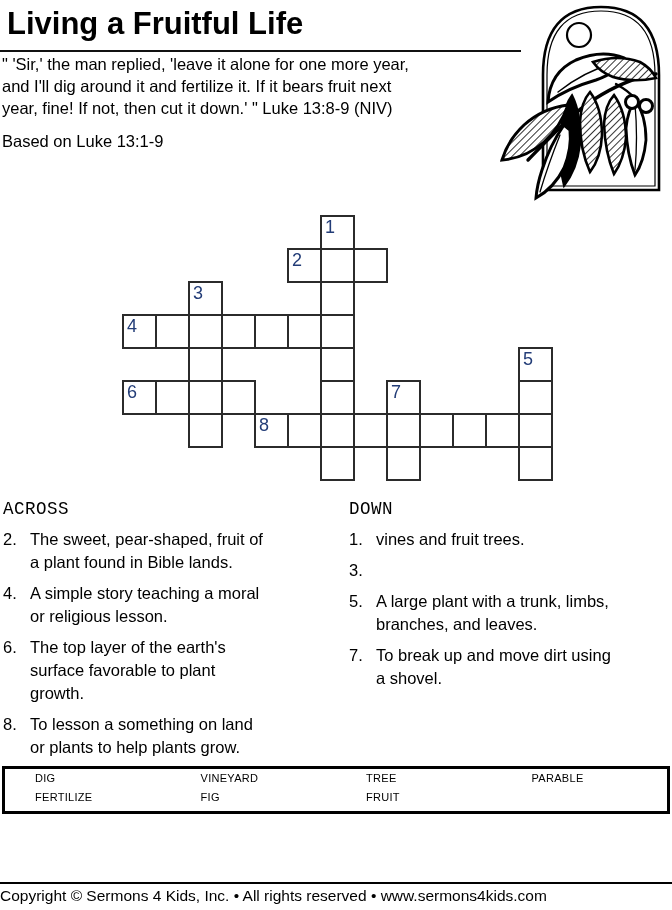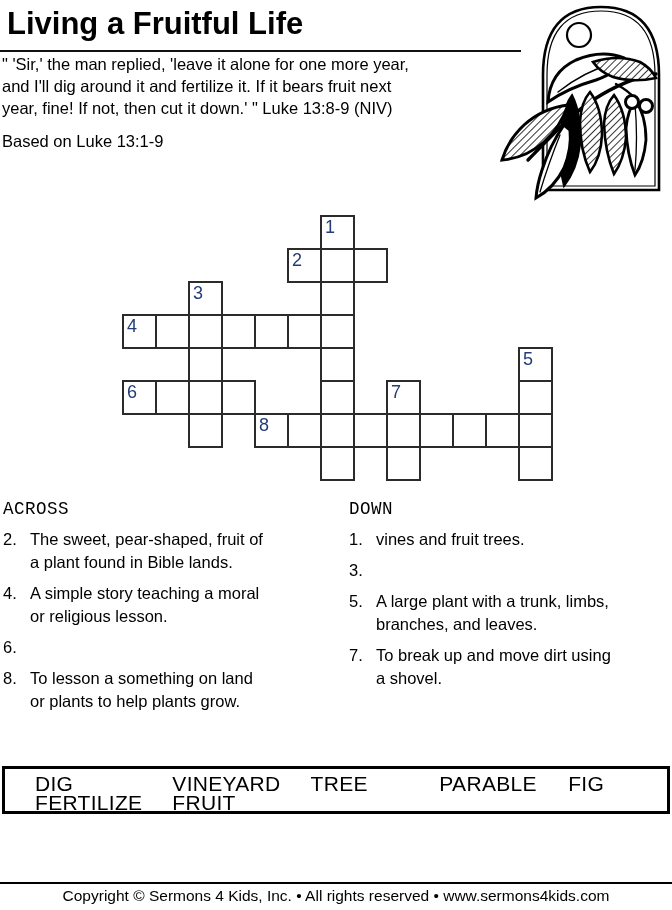--- a/index.html
+++ b/index.html
@@ -35,28 +35,28 @@
   #across-col{left:3px;width:340px;}
   #down-col{left:349px;width:320px;}
   .clue-head{font-size:17.5px;font-weight:normal;letter-spacing:.5px;margin:0 0 9px 0;font-family:Liberation Mono, monospace;}
   .clue{display:flex;margin-bottom:8px;font-size:16.5px;line-height:23px;}
   .cnum{width:27px;flex:none;}
   .ctext div{white-space:nowrap;}
 
   
   #word-bank{
     left:2px;top:766px;width:668px;height:48px;border:3px solid #000;
-    box-sizing:border-box;display:grid;grid-template-columns:repeat(5,1fr);
-    grid-auto-rows:19px;padding-top:3px;font-size:21px;letter-spacing:.3px;
+    box-sizing:border-box;display:grid;grid-template-columns:repeat(4,1fr);
+    grid-auto-rows:19px;padding-top:3px;font-size:11px;letter-spacing:.3px;
   }
   #word-bank span{padding-left:30px;}
 
   
   #footer-rule{left:0;top:882px;width:672px;height:2px;background:#000;}
-  #footer-text{left:0;top:887px;width:672px;text-align:center;font-size:15.5px;}
+  #footer-text{left:0;top:887px;width:672px;font-size:15.5px;}
 </style>
 </head>
 <body>
 
 <h1 class="abs" id="page-title">Living a Fruitful Life</h1>
 <div class="abs" id="title-rule"></div>
 
 <div class="abs" id="scripture-quote">
   <div>" 'Sir,' the man replied, 'leave it alone for one more year,</div>
   <div>and I'll dig around it and fertilize it. If it bears fruit next</div>
@@ -165,20 +165,25 @@
       </div>
       <div class="clue">
         <span class="cnum">4.</span>
         <span class="ctext">
           <div>A simple story teaching a moral</div>
           <div>or religious lesson.</div>
         </span>
       </div>
       <div class="clue">
         <span class="cnum">6.</span>
+        <span class="ctext">
+          <div>The top layer of the earth's</div>
+          <div>surface favorable to plant</div>
+          <div>growth.</div>
+        </span>
       </div>
       <div class="clue">
         <span class="cnum">8.</span>
         <span class="ctext">
           <div>To lesson a something on land</div>
           <div>or plants to help plants grow.</div>
         </span>
       </div>
     </div>
 </section>
@@ -210,19 +215,19 @@
         </span>
       </div>
     </div>
 </section>
 
 <div class="abs" id="word-bank">
     <span>DIG</span>
     <span>VINEYARD</span>
     <span>TREE</span>
     <span>PARABLE</span>
+    <span>FERTILIZE</span>
     <span>FIG</span>
-    <span>FERTILIZE</span>
     <span>FRUIT</span>
   </div>
 
 <div class="abs" id="footer-rule"></div>
 <div class="abs" id="footer-text">Copyright © Sermons 4 Kids, Inc. • All rights reserved • www.sermons4kids.com</div>
 
 </body></html>

